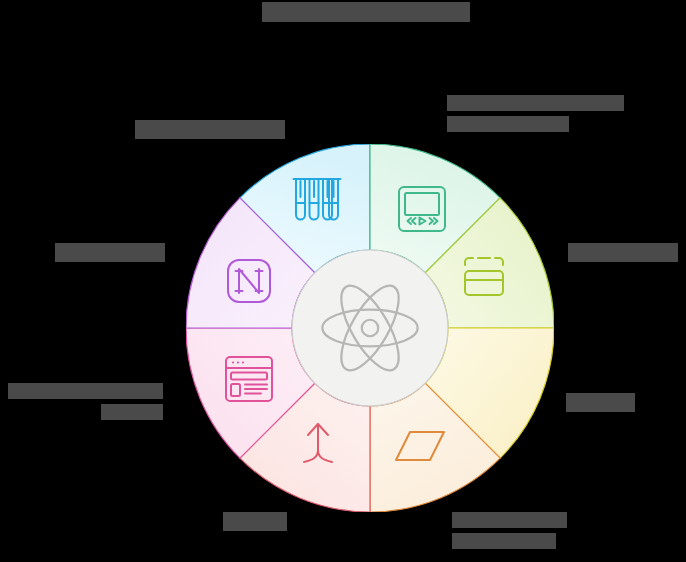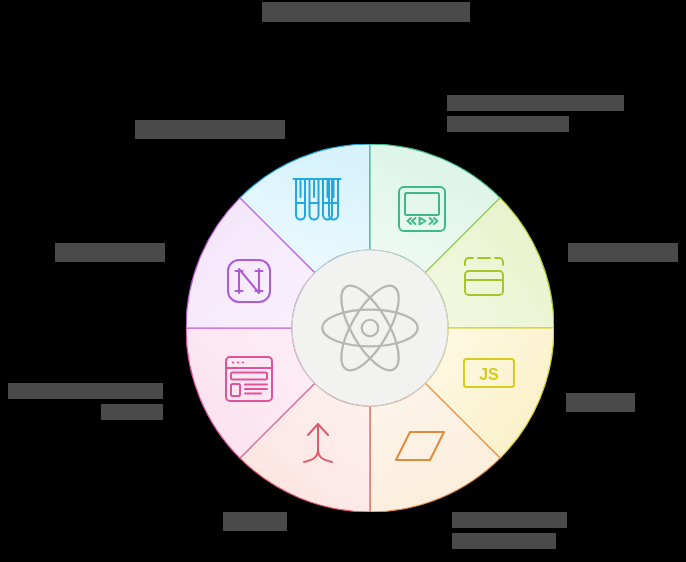--- a/index.html
+++ b/index.html
@@ -209,26 +209,20 @@
     <div class="seg-icon" style="left:270px; top:106px;">
       <svg viewBox="0 0 56 56" fill="none" stroke="#a5c62a" stroke-width="2" stroke-linecap="round" stroke-linejoin="round">
         <path d="M9 15 v-3 a4 4 0 0 1 4-4 h4" stroke-dasharray="0"></path>
         <path d="M22 8 h12" stroke-dasharray="0"></path>
         <path d="M39 8 h4 a4 4 0 0 1 4 4 v3"></path>
         <rect x="9" y="21" width="38" height="24" rx="4"></rect>
         <path d="M9 30 h38"></path>
       </svg>
     </div>
 
-    <div class="seg-icon" style="left:273px; top:207px; width:60px; height:44px;">
-      <svg viewBox="0 0 60 44" fill="none" stroke="#d6cc1e" stroke-width="2" stroke-linecap="round" stroke-linejoin="round">
-        <rect x="5" y="8" width="50" height="28" rx="2.5"></rect>
-        <text x="30" y="29" text-anchor="middle" font-family="'Liberation Sans', sans-serif" font-size="16" font-weight="700" fill="#d6cc1e" stroke="none">JS</text>
-      </svg>
-    </div>
 
     <div class="seg-icon" style="left:206px; top:274px;">
       <svg viewBox="0 0 56 56" fill="none" stroke="#e08a3c" stroke-width="2" stroke-linecap="round" stroke-linejoin="round">
         <path d="M18 14 H52 L38 42 H4 Z"></path>
       </svg>
     </div>
 
     <div class="seg-icon" style="left:104px; top:272px;">
       <svg viewBox="0 0 56 56" fill="none" stroke="#e05a6a" stroke-width="2" stroke-linecap="round" stroke-linejoin="round">
         <path d="M28 8 V34"></path>

